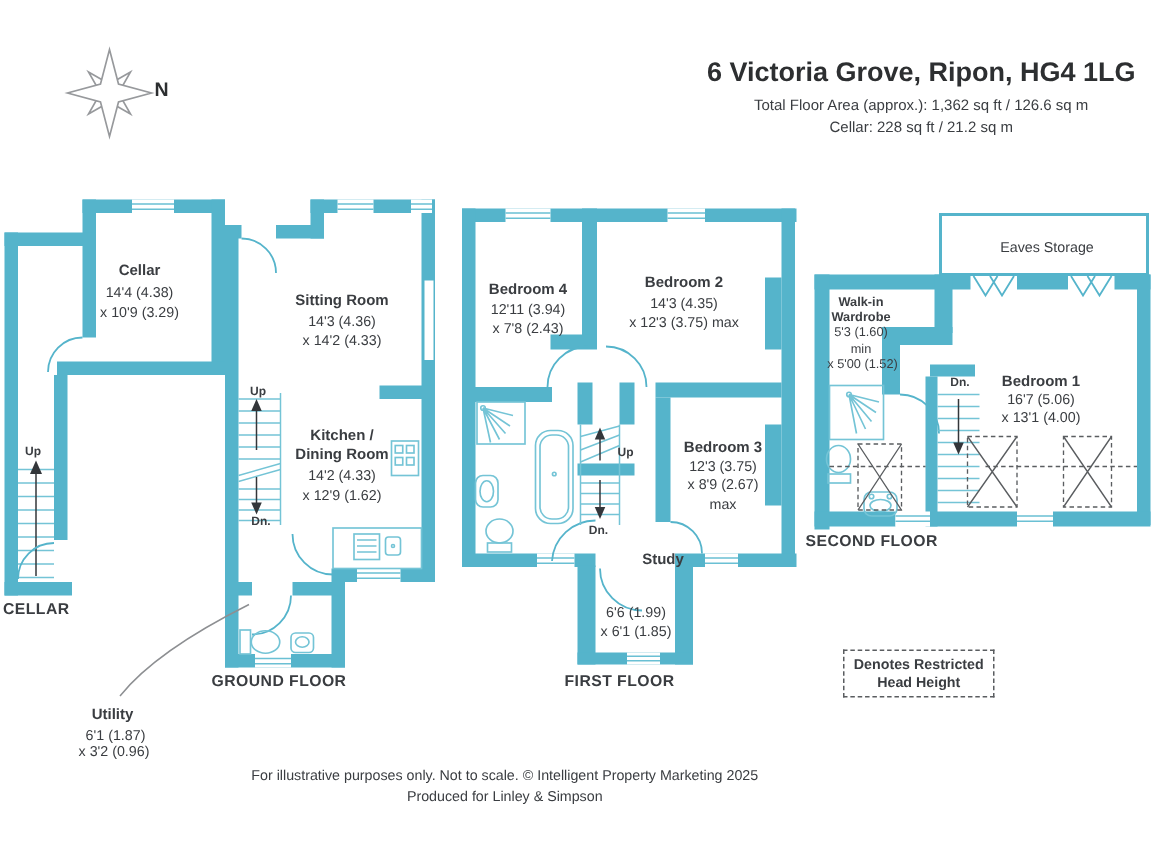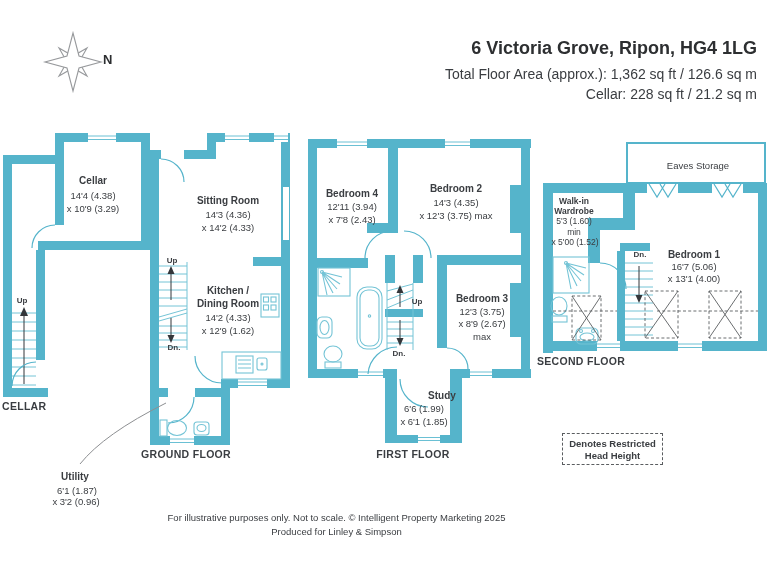--- a/index.html
+++ b/index.html
@@ -20,23 +20,23 @@
   .lead{stroke:#8d8f92;fill:none;stroke-width:1;}
   .eaves{fill:#ffffff;stroke:#55b4cb;stroke-width:2;}
   .lbl{position:absolute;white-space:nowrap;line-height:1;color:#3a3d41;}
   .c{transform:translateX(-50%);}
   .b{font-weight:700;}
   .s10{font-size:10px;}
   .s95{font-size:9.5px;}
   .s85{font-size:8.5px;}
   .fl{font-size:10.5px;font-weight:700;letter-spacing:.3px;}
   .updn{font-size:8px;font-weight:700;}
-  .header{position:absolute;right:11px;top:38px;text-align:right;}
+  .header{position:absolute;right:11px;top:38px;text-align:center;}
   .h-title{font-size:18px;font-weight:700;color:#2d2f31;margin:0 0 5px 0;}
-  .h-sub{font-size:14px;color:#3a3d41;line-height:1.45;}
+  .h-sub{font-size:10px;color:#3a3d41;line-height:1.45;}
   .nlab{position:absolute;left:103px;top:52px;font-size:13px;font-weight:700;color:#2c2e30;}
   .legend{position:absolute;left:562px;top:419px;width:99px;height:30px;
           border:1.5px dashed #5a5d60;display:flex;flex-direction:column;
           align-items:center;justify-content:center;gap:1px;
           font-size:9.5px;font-weight:700;text-align:center;margin-top:14px;}
   .footer{position:absolute;left:0;width:673px;top:511px;text-align:center;
           font-size:9.5px;line-height:1.5;color:#3a3d41;}
 </style>
 </head>
 <body>
@@ -294,21 +294,21 @@
 <div class="lbl c s95" style="left:352px;top:215px;">x 7'8 (2.43)</div>
 <div class="lbl c b s10" style="left:456px;top:184px;">Bedroom 2</div>
 <div class="lbl c s95" style="left:456px;top:198px;">14'3 (4.35)</div>
 <div class="lbl c s95" style="left:456px;top:211px;">x 12'3 (3.75) max</div>
 <div class="lbl c updn" style="left:417px;top:298px;">Up</div>
 <div class="lbl c b s10" style="left:482px;top:294px;">Bedroom 3</div>
 <div class="lbl c s95" style="left:482px;top:307px;">12'3 (3.75)</div>
 <div class="lbl c s95" style="left:482px;top:319px;">x 8'9 (2.67)</div>
 <div class="lbl c s95" style="left:482px;top:332px;">max</div>
 <div class="lbl c updn" style="left:399px;top:350px;">Dn.</div>
-<div class="lbl c b s10" style="left:424px;top:391px;padding-left:36px;">Study</div>
+<div class="lbl c b s10" style="left:424px;top:369px;padding-left:36px;">Study</div>
 <div class="lbl c s95" style="left:424px;top:404px;">6'6 (1.99)</div>
 <div class="lbl c s95" style="left:424px;top:417px;">x 6'1 (1.85)</div>
 <div class="lbl c fl" style="left:413px;top:449px;">FIRST FLOOR</div>
 
 <div class="lbl c s95" style="left:698px;top:161px;">Eaves Storage</div>
 <div class="lbl c b s85" style="left:574px;top:197px;">Walk-in</div>
 <div class="lbl c b s85" style="left:574px;top:207px;text-align:center;">Wardrobe</div>
 <div class="lbl c s85" style="left:574px;top:217px;">5'3 (1.60)</div>
 <div class="lbl c s85" style="left:574px;top:228px;">min</div>
 <div class="lbl c s85" style="left:575px;top:238px;">x 5'00 (1.52)</div>

